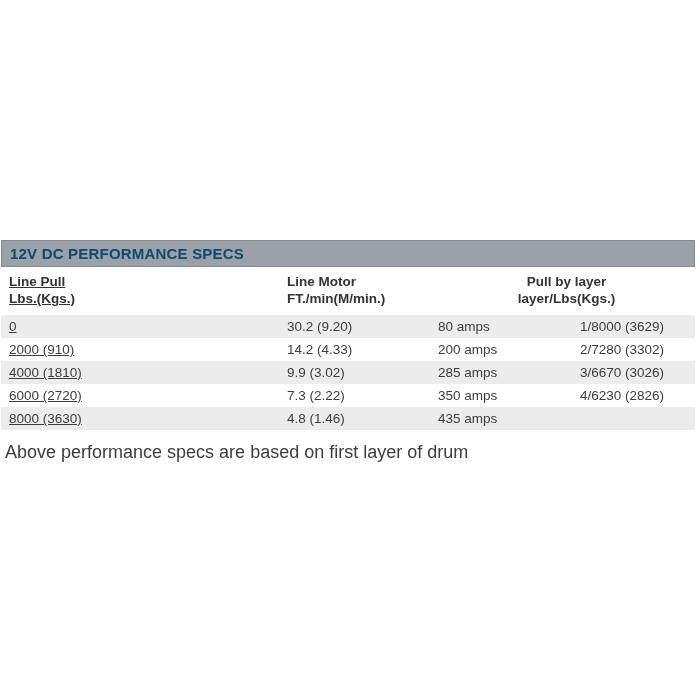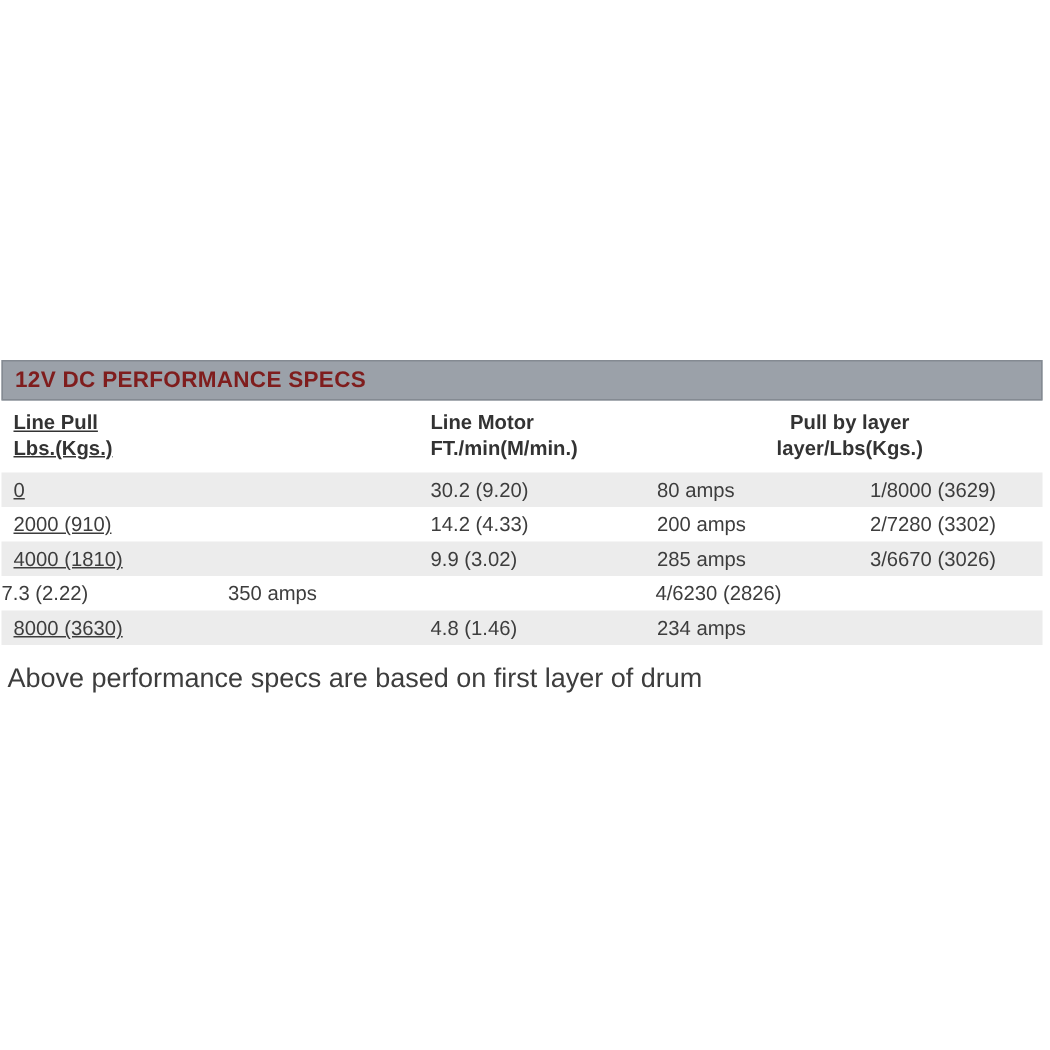--- a/index.html
+++ b/index.html
@@ -26,21 +26,21 @@
     height: 27px;
     background: #9ba1a9;
     border: 1px solid #848a92;
     display: flex;
     align-items: center;
     padding-left: 8px;
   }
   .title-bar span {
     font-size: 15px;
     font-weight: bold;
-    color: #7f1d1d;
+    color: #0c4a6e;
     letter-spacing: 0.2px;
   }
   .spec-table {
     width: 100%;
   }
   .trow {
     display: flex;
     width: 100%;
   }
   .thead {
@@ -118,29 +118,30 @@
       </div>
 
       <div class="trow drow alt">
         <div class="cell c1">4000 (1810)</div>
         <div class="cell c2">9.9 (3.02)</div>
         <div class="cell c3">285 amps</div>
         <div class="cell c4">3/6670 (3026)</div>
       </div>
 
       <div class="trow drow">
+        <div class="cell c1">6000 (2720)</div>
         <div class="cell c2">7.3 (2.22)</div>
         <div class="cell c3">350 amps</div>
         <div class="cell c4">4/6230 (2826)</div>
       </div>
 
       <div class="trow drow alt">
         <div class="cell c1">8000 (3630)</div>
         <div class="cell c2">4.8 (1.46)</div>
-        <div class="cell c3">234 amps</div>
+        <div class="cell c3">435 amps</div>
         <div class="cell c4"></div>
       </div>
 
     </div>
 
     <div class="footnote">Above performance specs are based on first layer of drum</div>
 
   </section>
 </div>
 

